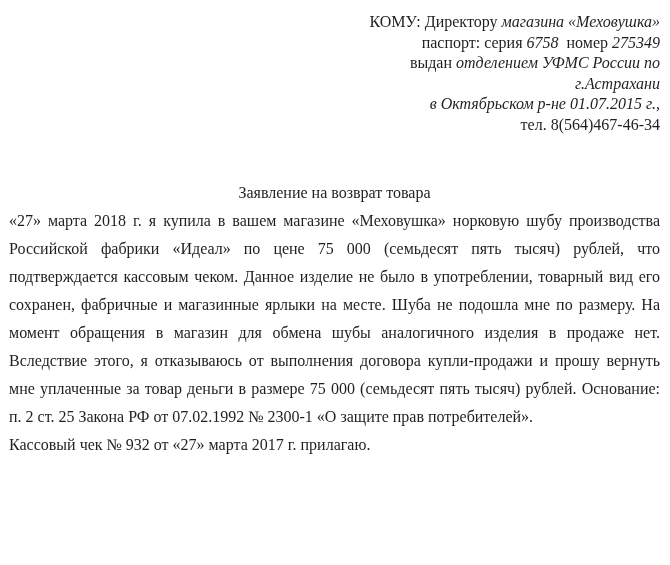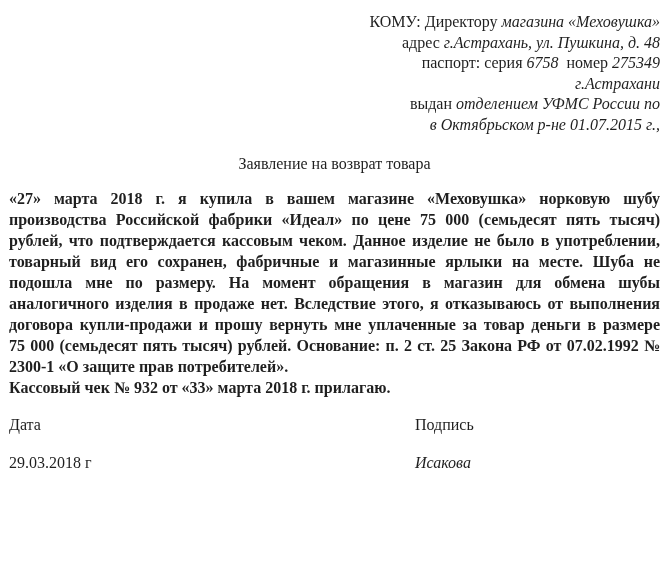--- a/index.html
+++ b/index.html
@@ -22,30 +22,29 @@
     height: 565px;
   }
   .hdr {
     text-align: right;
     font-size: 16px;
     line-height: 20.5px;
   }
   .hdr-line { white-space: pre-wrap; }
   .it { font-style: italic; }
   .title {
-    margin-top: 18px;
+    margin-top: 47px;
     text-align: center;
     font-size: 16px;
     line-height: 21px;
   }
   .body-block {
-    margin-top: 14px;
+    margin-top: 4px;
     font-size: 16px;
-    line-height: 21px;
-    font-weight: bold;
+    line-height: 28px;
   }
   .para {
     margin: 0;
     text-align: justify;
   }
   .attach {
     margin: 0;
     text-align: left;
   }
   .sig {
@@ -58,38 +57,28 @@
   .sig-left { width: 406px; flex: 0 0 auto; }
   .sig-right { flex: 0 0 auto; }
 </style>
 </head>
 <body>
 
 <div class="doc">
 
   <div class="hdr">
     <div class="hdr-line"><span>КОМУ: Директору </span><span class="it">магазина «Меховушка»</span></div>
-    <div class="hdr-line"><span>адрес </span><span class="it">г.Астрахань, ул. Пушкина, д. 48</span></div>
     <div class="hdr-line"><span>паспорт: серия </span><span class="it">6758</span><span>  номер </span><span class="it">275349</span></div>
+    <div class="hdr-line"><span>выдан </span><span class="it">отделением УФМС России по</span></div>
     <div class="hdr-line"><span class="it">г.Астрахани</span></div>
-    <div class="hdr-line"><span>выдан </span><span class="it">отделением УФМС России по</span></div>
     <div class="hdr-line"><span class="it">в Октябрьском р-не 01.07.2015 г.,</span></div>
+    <div class="hdr-line"><span>тел. 8(564)467-46-34</span></div>
   </div>
 
   <div class="title">Заявление на возврат товара</div>
 
   <div class="body-block">
     <p class="para">«27»  марта  2018  г.  я  купила  в  вашем  магазине  «Меховушка»  норковую  шубу производства Российской фабрики «Идеал»  по цене 75&nbsp;000 (семьдесят пять тысяч) рублей, что подтверждается кассовым чеком. Данное изделие не было в употреблении, товарный вид его сохранен, фабричные и магазинные ярлыки на месте. Шуба не подошла мне по размеру. На момент обращения в магазин для обмена шубы аналогичного изделия в продаже нет. Вследствие этого, я отказываюсь от выполнения договора купли-продажи и прошу вернуть мне уплаченные за товар деньги в размере 75&nbsp;000 (семьдесят пять тысяч)  рублей.  Основание: п. 2 ст. 25 Закона РФ от 07.02.1992 № 2300-1 «О защите прав потребителей».</p>
-    <p class="attach">Кассовый чек № 932 от «33» марта 2018 г. прилагаю.</p>
+    <p class="attach">Кассовый чек № 932 от «27» марта 2017 г. прилагаю.</p>
   </div>
 
-  <div class="sig">
-    <div class="sig-row">
-      <div class="sig-left">Дата</div>
-      <div class="sig-right">Подпись</div>
-    </div>
-    <div class="sig-row">
-      <div class="sig-left">29.03.2018 г</div>
-      <div class="sig-right it">Исакова</div>
-    </div>
-  </div>
 
 </div>
 
 </body></html>

